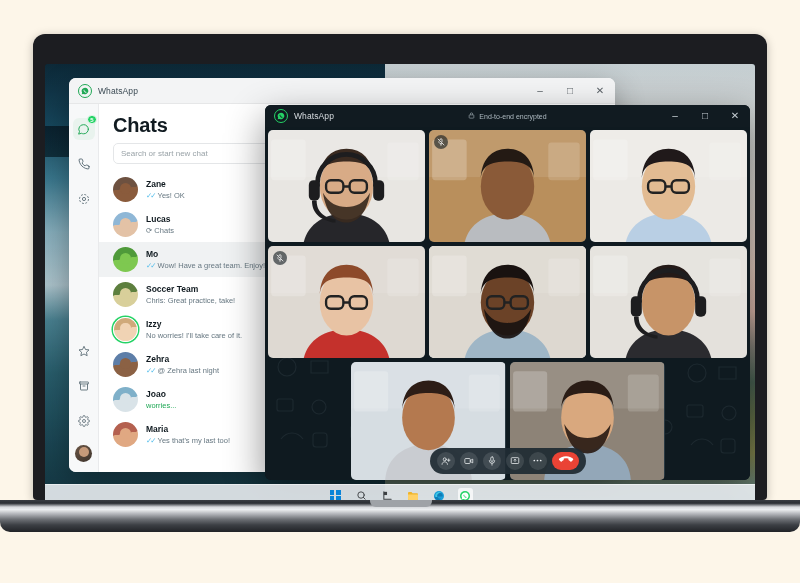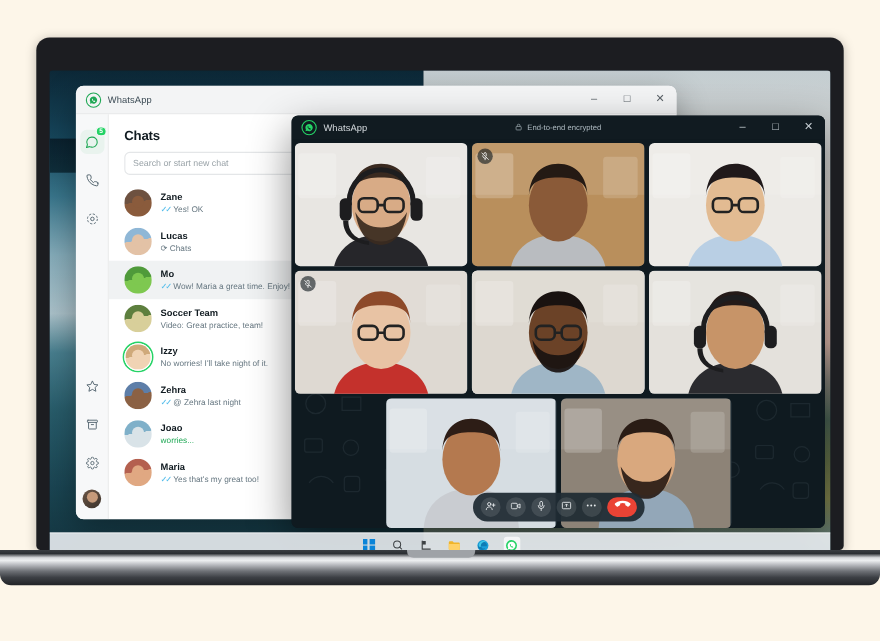--- a/index.html
+++ b/index.html
@@ -110,21 +110,21 @@
     background:linear-gradient(145deg,#6b5646,#3c322b);
     position:relative; overflow:hidden;
   }
   .rail-avatar:after{
     content:""; position:absolute; left:3.5px; top:2px; width:10px; height:10px;
     border-radius:50%; background:#c69a7a;
   }
 
   .chat-main { flex:1; display:flex; flex-direction:column; min-width:0; background:#fff; }
   .chat-head { padding:10px 12px 4px 14px; display:flex; align-items:center; }
-  .chat-title { font-size:12px; font-weight:bold; color:#111b21; letter-spacing:-.2px; }
+  .chat-title { font-size:20px; font-weight:bold; color:#111b21; letter-spacing:-.2px; }
   .chat-head-actions { margin-left:auto; display:flex; gap:13px; color:#54656f; }
 
   .searchwrap { padding:2px 12px 8px 14px; }
   .searchbox {
     height:21px; background:#fff; border:1px solid #e4e6e8; border-radius:5px;
     display:flex; align-items:center; padding:0 7px; gap:6px;
   }
   .search-ph { font-size:8px; color:#9aa3a8; flex:1; }
   .search-ico { color:#8b969c; }
 
@@ -385,56 +385,56 @@
               </div>
               <div class="chatrow sel">
                 <div class="av">
                   <div class="av-face" style="background:linear-gradient(170deg,#4f9a3a 0%,#4f9a3a 46%,#7ec850 47%,#7ec850 100%)"></div>
                   <div style="position:absolute;left:28%;top:22%;width:44%;height:44%;border-radius:50%;background:#7ec850"></div>
                 </div>
                 <div class="chatmeta">
                   <div class="chatname">Mo</div>
                   <div class="chatmsg">
                     <span class="ticks">✓✓</span>
-                    <span>Wow! Maria a great time. Enjoy!</span>
+                    <span>Wow! Have a great team. Enjoy!</span>
                   </div>
                 </div>
                 <div class="chatright">
                   <div class="chattime">10:35</div>
                   <div class="badgerow"></div>
                 </div>
               </div>
               <div class="chatrow">
                 <div class="av">
                   <div class="av-face" style="background:linear-gradient(170deg,#5d7f3e 0%,#5d7f3e 46%,#d8cf9a 47%,#d8cf9a 100%)"></div>
                   <div style="position:absolute;left:28%;top:22%;width:44%;height:44%;border-radius:50%;background:#d8cf9a"></div>
                 </div>
                 <div class="chatmeta">
                   <div class="chatname">Soccer Team</div>
                   <div class="chatmsg">
-                    <span>Video: Great practice, team!</span>
+                    <span>Chris: Great practice, take!</span>
                   </div>
                 </div>
                 <div class="chatright">
                   <div class="chattime unread">9:50</div>
                   <div class="badgerow">
                     <span class="mention-ico">@</span>
                     <span class="unread-badge">1</span>
                   </div>
                 </div>
               </div>
               <div class="chatrow">
                 <div class="av ring">
                   <div class="av-face" style="background:linear-gradient(170deg,#cfa97a 0%,#cfa97a 46%,#f0d3b4 47%,#f0d3b4 100%)"></div>
                   <div style="position:absolute;left:28%;top:22%;width:44%;height:44%;border-radius:50%;background:#f0d3b4"></div>
                 </div>
                 <div class="chatmeta">
                   <div class="chatname">Izzy</div>
                   <div class="chatmsg">
-                    <span>No worries! I'll take night of it.</span>
+                    <span>No worries! I'll take care of it.</span>
                   </div>
                 </div>
                 <div class="chatright">
                   <div class="chattime unread">9:32</div>
                   <div class="badgerow">
                     <span class="unread-badge">2</span>
                   </div>
                 </div>
               </div>
               <div class="chatrow">
@@ -472,21 +472,21 @@
               </div>
               <div class="chatrow">
                 <div class="av">
                   <div class="av-face" style="background:linear-gradient(170deg,#b4604f 0%,#b4604f 46%,#e0a882 47%,#e0a882 100%)"></div>
                   <div style="position:absolute;left:28%;top:22%;width:44%;height:44%;border-radius:50%;background:#e0a882"></div>
                 </div>
                 <div class="chatmeta">
                   <div class="chatname">Maria</div>
                   <div class="chatmsg">
                     <span class="ticks">✓✓</span>
-                    <span>Yes that's my great too!</span>
+                    <span>Yes that's my last too!</span>
                   </div>
                 </div>
                 <div class="chatright">
                   <div class="chattime">8:43</div>
                   <div class="badgerow"></div>
                 </div>
               </div>
             </div>
         </div>
       </div>

